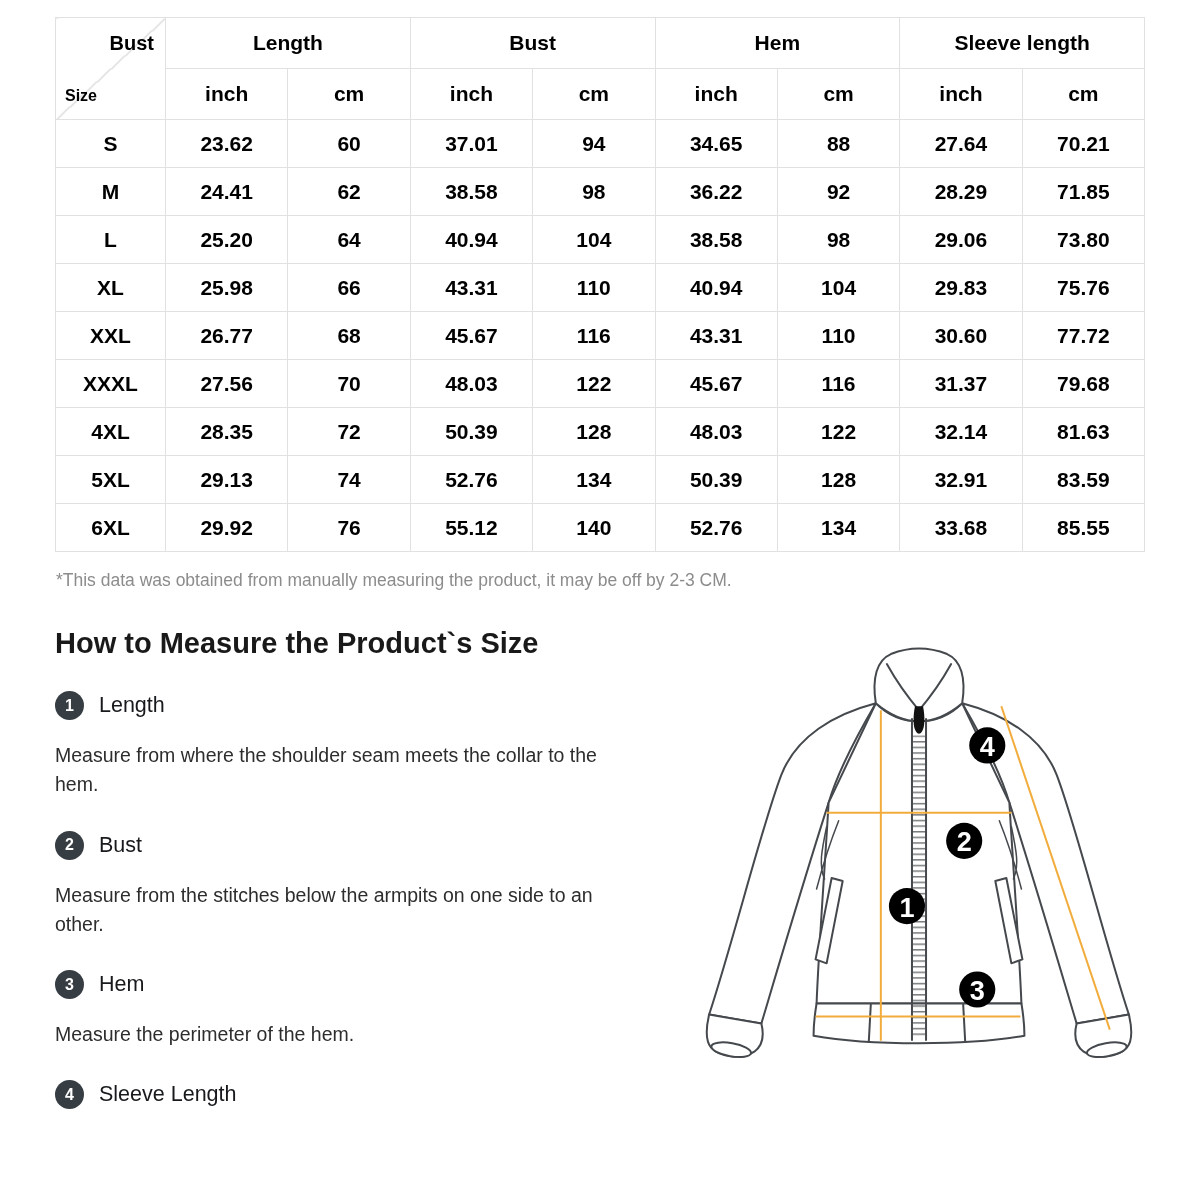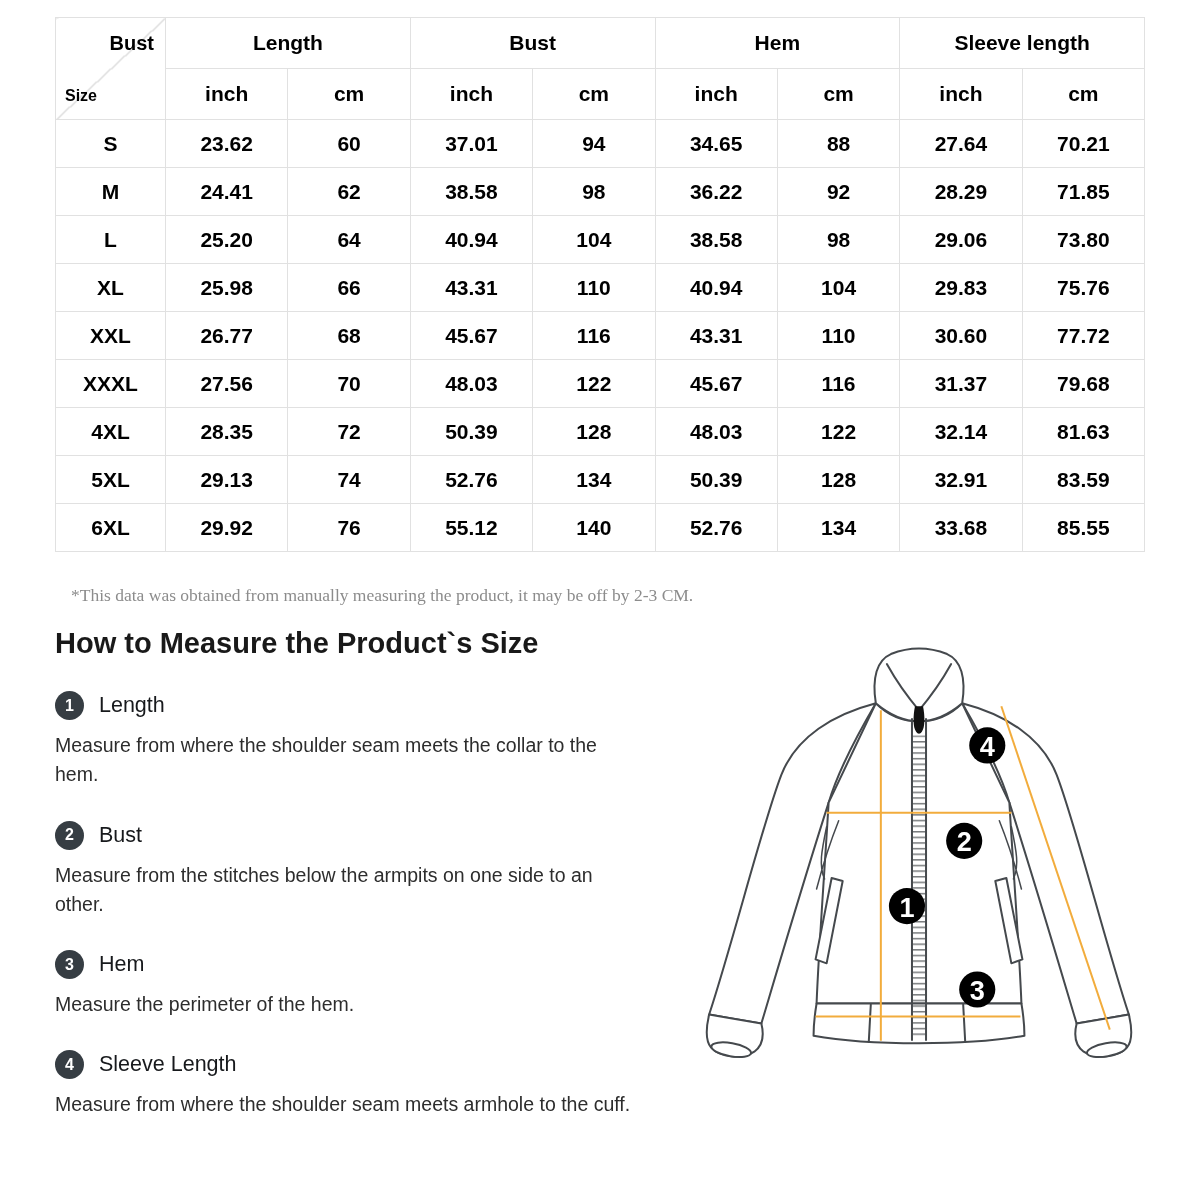--- a/index.html
+++ b/index.html
@@ -24,36 +24,36 @@
     position:relative; width:110px;
     background:linear-gradient(to bottom right,
       transparent calc(50% - 0.7px), #dcdcdc calc(50% - 0.7px),
       #dcdcdc calc(50% + 0.7px), transparent calc(50% + 0.7px));
   }
   td.corner .unit { position:absolute; top:14px; right:11px; font-size:20px; }
   td.corner .size { position:absolute; bottom:14px; left:9px; font-size:16px;text-align:right; }
 
   
   .footnote {
-    position:absolute; left:55px; top:569px; margin:16px;
-    font-size:17.5px; color:#8c8c8c; font-weight:400;font-family:Liberation Serif, serif;
+    position:absolute; left:55px; top:569px; margin:1px;
+    font-size:17.5px; color:#8c8c8c; font-weight:400;
   }
 
   
   .guide { position:absolute; left:55px; top:627px; width:585px; }
   .guide-title { margin:0; font-size:29px; font-weight:700; color:#191919; }
   .step { margin-top:31px; }
   .step-head { display:flex; align-items:center; gap:15px; }
   .badge {
     width:29px; height:29px; border-radius:50%; background:#363d43;
     color:#fff; font-size:16px; font-weight:700;
     display:flex; align-items:center; justify-content:center; flex:0 0 auto;
   }
   .step-label { font-size:21.5px; color:#17191c; }
-  .step-desc { margin:11px 0 0 0; font-size:19.5px; line-height:1.5; color:#2d2d2d; }
+  .step-desc { margin:21px 0 0 0; font-size:19.5px; line-height:1.5; color:#2d2d2d; }
 
   
   .jacket { position:absolute; left:678px; top:640px; width:482px; height:482px; }
   .jacket text {
     font-family:"Liberation Sans", sans-serif; font-weight:700; font-size:27px;
   }
 </style>
 </head>
 <body>
 
@@ -223,21 +223,20 @@
         <span class="step-label">Hem</span>
       </div>
       <p class="step-desc">Measure the perimeter of the hem.</p>
     </div>
 
     <div class="step">
       <div class="step-head">
         <span class="badge">4</span>
         <span class="step-label">Sleeve Length</span>
       </div>
-      <p class="step-desc">Measure from where the shoulder seam meets armhole to the cuff.</p>
     </div>
   </div>
 
   <svg class="jacket" viewBox="0 0 480 480">
     <defs>
       <pattern id="zip" x="233" y="95" width="14" height="5.6" patternUnits="userSpaceOnUse">
         <line x1="0" y1="0.8" x2="14" y2="0.8" stroke="#45494d" stroke-width="1.1"></line>
       </pattern>
     </defs>
 

